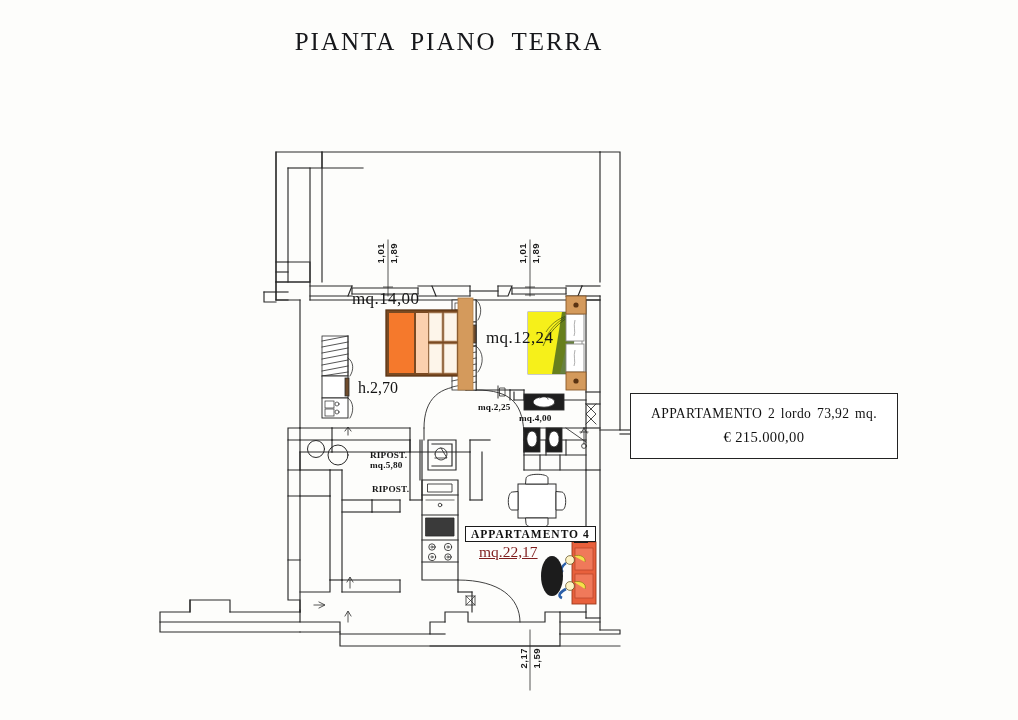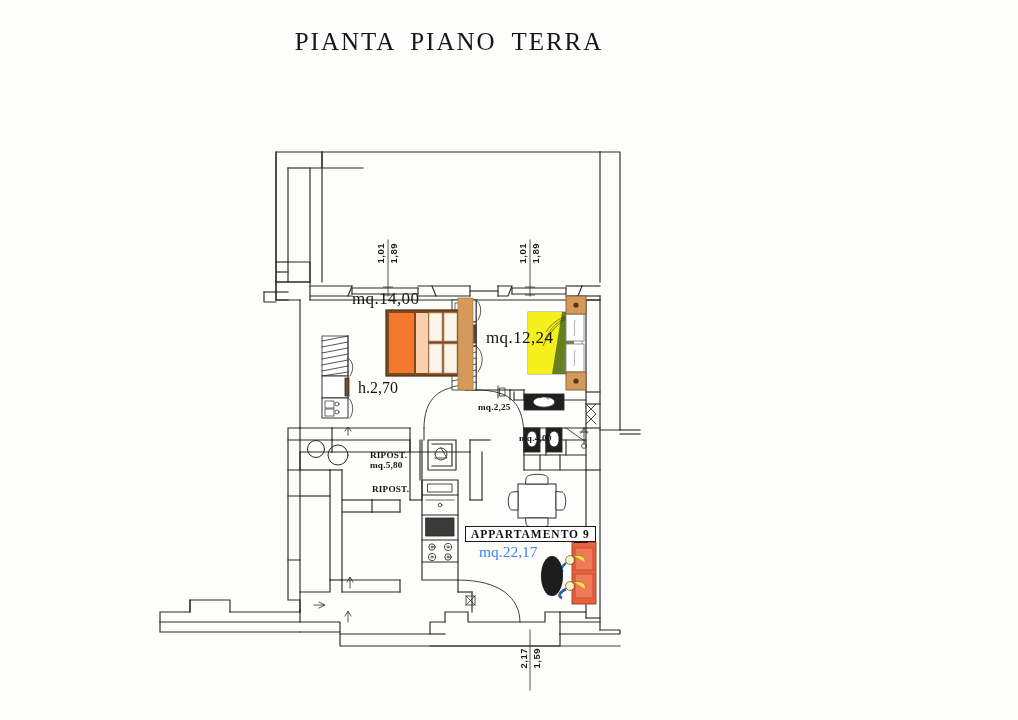--- a/index.html
+++ b/index.html
@@ -73,21 +73,22 @@
     letter-spacing: 1.0px;
     color: #111;
     background: #fff;
     font-family: "Liberation Serif", "DejaVu Serif", serif;
   }
   #apt-area-label {
     position: absolute;
     left: 479px;
     top: 543px;
     font-size: 15.5px;
-    color: #3b82f6;
+    color: #7f1d1d;
+    text-decoration: underline;
   }
   #info-box {
     position: absolute;
     left: 630px;
     top: 393px;
     width: 268px;
     height: 66px;
     border: 1.2px solid #232323;
     background: #ffffff;
     box-sizing: border-box;
@@ -447,33 +448,37 @@
   </svg>
 
   <div class="txt rm-area" style="left:352px; top:289px;">mq.14,00</div>
 
   <div class="txt rm-h" style="left:358px; top:379px;">h.2,70</div>
 
   <div class="txt rm-area" style="left:486px; top:294px;margin-top:34px;">mq.12,24</div>
 
   <div class="txt rm-small" style="left:462px; top:402px;margin-left:16px;">mq.2,25</div>
 
-  <div class="txt rm-small" style="left:519px; top:433px;">mq.4,00</div>
+  <div class="txt rm-small" style="left:519px; top:413px;">mq.4,00</div>
 
   <div class="txt rm-small" style="left:370px; top:450px;">RIPOST.</div>
   <div class="txt rm-small" style="left:370px; top:460px;font-family:Liberation Serif, serif;">mq.5,80</div>
 
   <div class="txt rm-small" style="left:372px; top:484px;">RIPOST.</div>
 
-  <div id="apt-label-box">APPARTAMENTO 9</div>
+  <div id="apt-label-box">APPARTAMENTO 4</div>
   <div id="apt-area-label" class="txt">mq.22,17</div>
 
   <div class="dim" style="left:375px; top:243px;">1,01</div>
   <div class="dim" style="left:388px; top:243px;">1,89</div>
 
   <div class="dim" style="left:517px; top:243px;">1,01</div>
   <div class="dim" style="left:530px; top:243px;">1,89</div>
 
   <div class="dim" style="left:518px; top:648px;">2,17</div>
   <div class="dim" style="left:531px; top:648px;">1,59</div>
 
+  <div id="info-box">
+    <div id="info-line1">APPARTAMENTO 2 lordo 73,92 mq.</div>
+    <div id="info-line2">€ 215.000,00</div>
+  </div>
 
 </div>
 
 </body></html>

